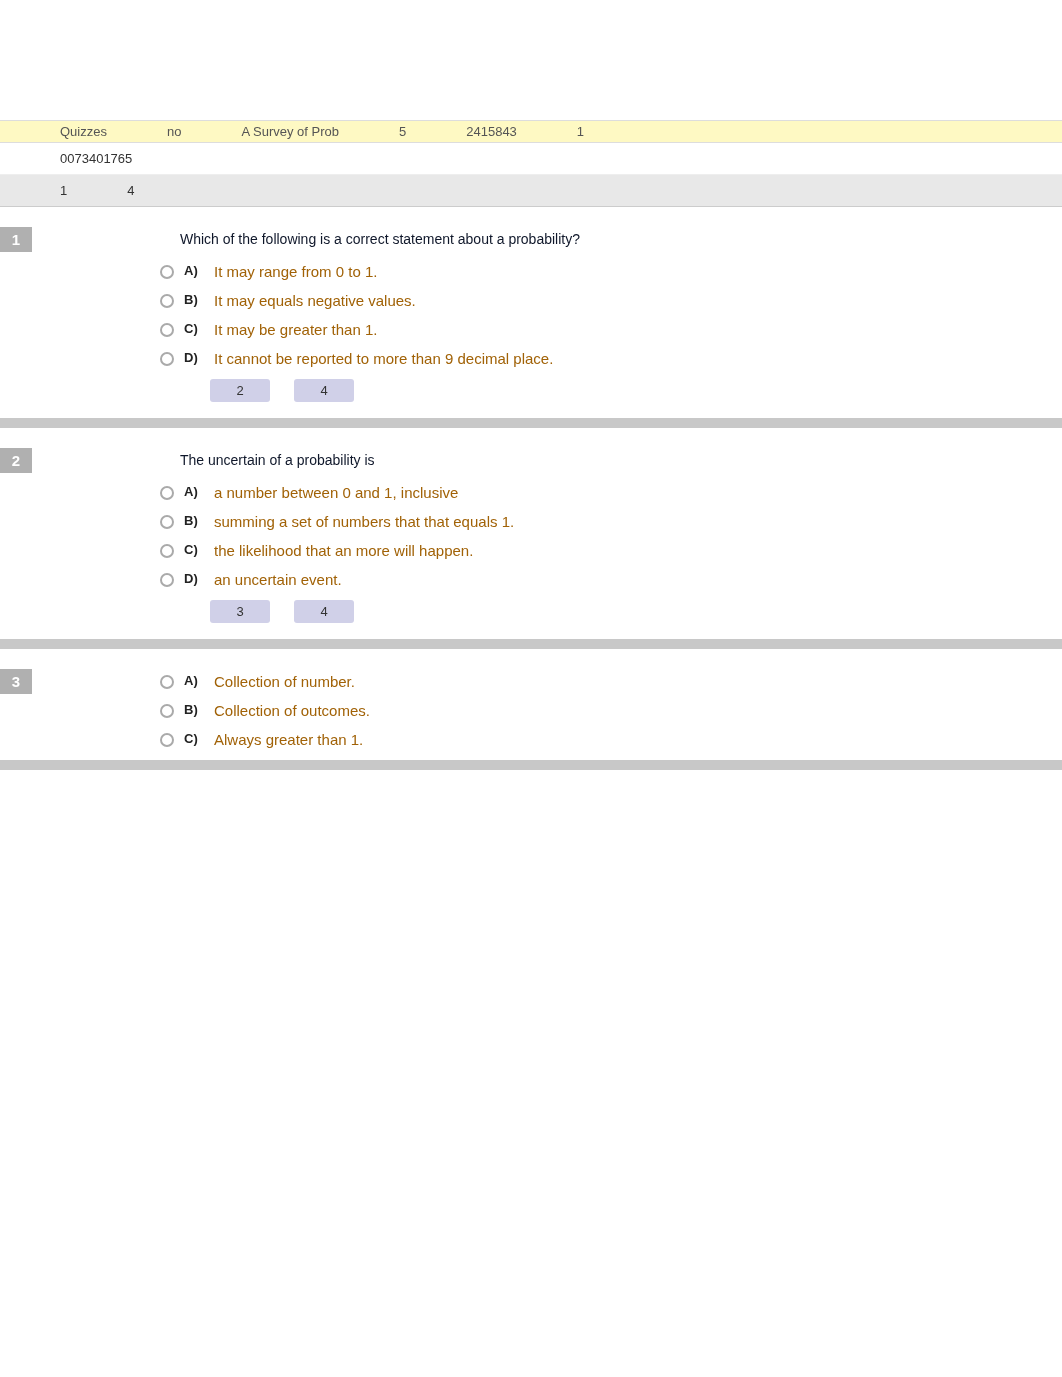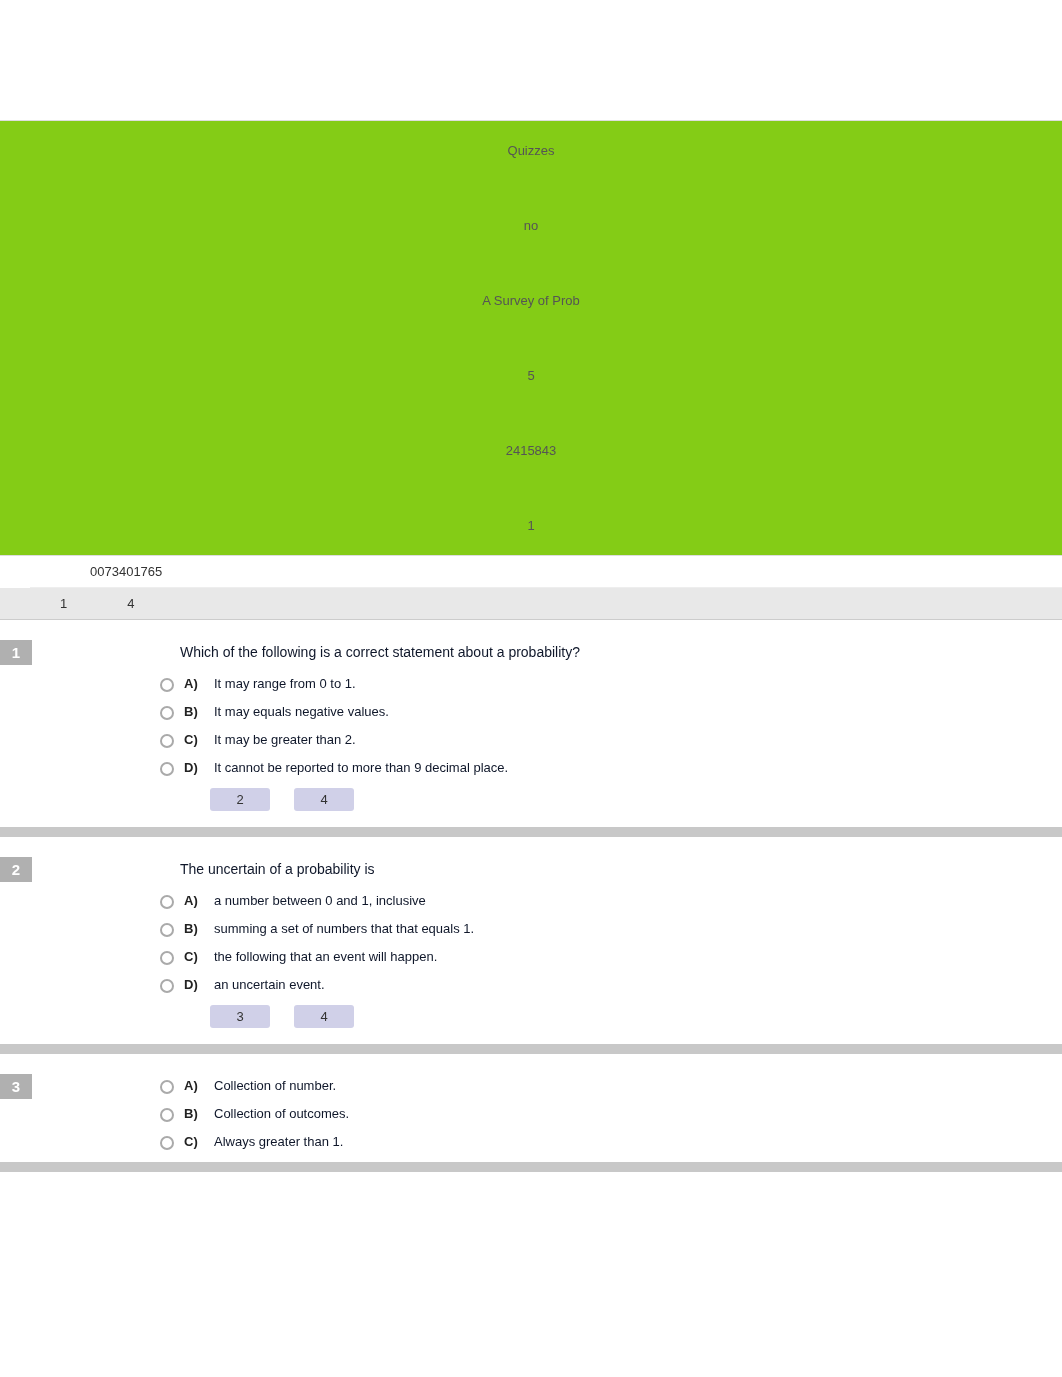--- a/index.html
+++ b/index.html
@@ -6,43 +6,41 @@
     body {
       background: #ffffff;
       font-family: Arial, sans-serif;
       font-size: 14px;
       color: #222;
       width: 1062px;
       min-height: 1377px;
     }
 
     .header-bar {
-      background: #84cc16;
+      background: #fef9c3;
       border-bottom: 1px solid #ddd;
       border-top: 1px solid #ddd;
-      padding: 22px 60px;
+      padding: 3px 60px;
       display: flex;
       align-items: center;
       gap: 60px;
       margin-top: 120px;
-      flex-direction: column;
     }
 
     .header-bar span {
       color: #555;
       font-size: 13px;
     }
 
     .student-id-row {
       padding: 8px 60px;
       font-size: 13px;
       color: #333;
       background: #fff;
       border-bottom: 1px solid #eee;
-      margin-left: 30px;
     }
 
     .score-row {
       padding: 8px 60px;
       background: #e8e8e8;
       border-bottom: 1px solid #ccc;
       display: flex;
       gap: 60px;
       font-size: 13px;
       color: #333;
@@ -95,22 +93,22 @@
 
     .option-label {
       font-weight: bold;
       font-size: 13px;
       margin-right: 8px;
       min-width: 22px;
       color: #222;
     }
 
     .option-text {
-      font-size: 13px;
-      color: #0f172a;
+      font-size: 15px;
+      color: #a16207;
     }
 
     .answer-row {
       display: flex;
       gap: 24px;
       margin: 12px 0 16px 150px;
     }
 
     .answer-box {
       background: #d0d0e8;
@@ -167,21 +165,21 @@
 
     <div class="answer-option">
       <div class="option-radio"></div>
       <span class="option-label">B)</span>
       <span class="option-text">It may equals negative values.</span>
     </div>
 
     <div class="answer-option">
       <div class="option-radio"></div>
       <span class="option-label">C)</span>
-      <span class="option-text">It may be greater than 2.</span>
+      <span class="option-text">It may be greater than 1.</span>
     </div>
 
     <div class="answer-option">
       <div class="option-radio"></div>
       <span class="option-label">D)</span>
       <span class="option-text">It cannot be reported to more than 9 decimal place.</span>
     </div>
 
       <div class="answer-row">
         <div class="answer-box">2</div>
@@ -204,21 +202,21 @@
 
     <div class="answer-option">
       <div class="option-radio"></div>
       <span class="option-label">B)</span>
       <span class="option-text">summing a set of numbers that that equals 1.</span>
     </div>
 
     <div class="answer-option">
       <div class="option-radio"></div>
       <span class="option-label">C)</span>
-      <span class="option-text">the following that an event will happen.</span>
+      <span class="option-text">the likelihood that an more will happen.</span>
     </div>
 
     <div class="answer-option">
       <div class="option-radio"></div>
       <span class="option-label">D)</span>
       <span class="option-text">an uncertain event.</span>
     </div>
 
       <div class="answer-row">
         <div class="answer-box">3</div>

